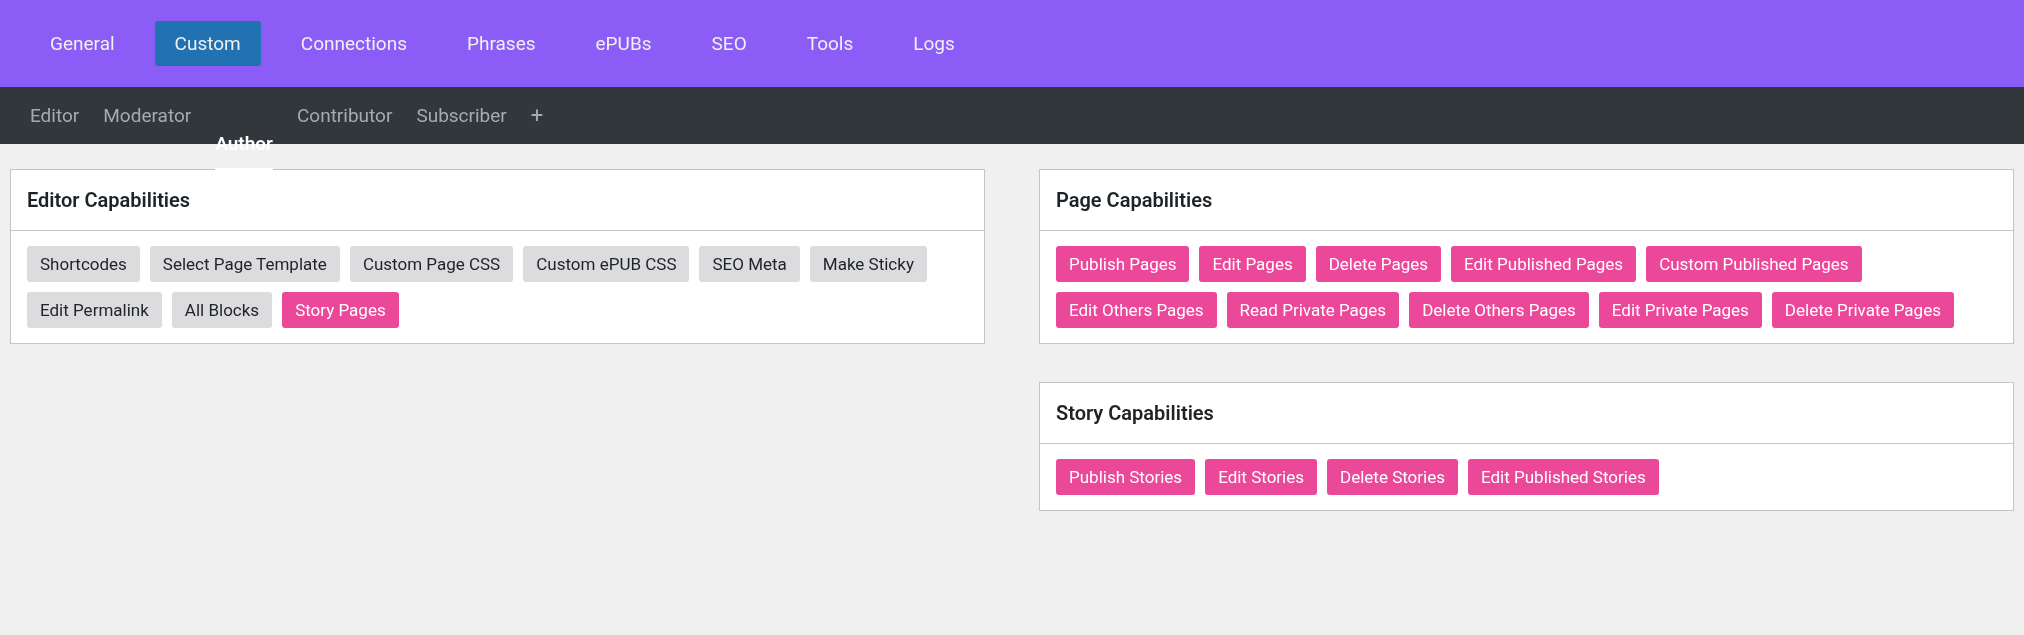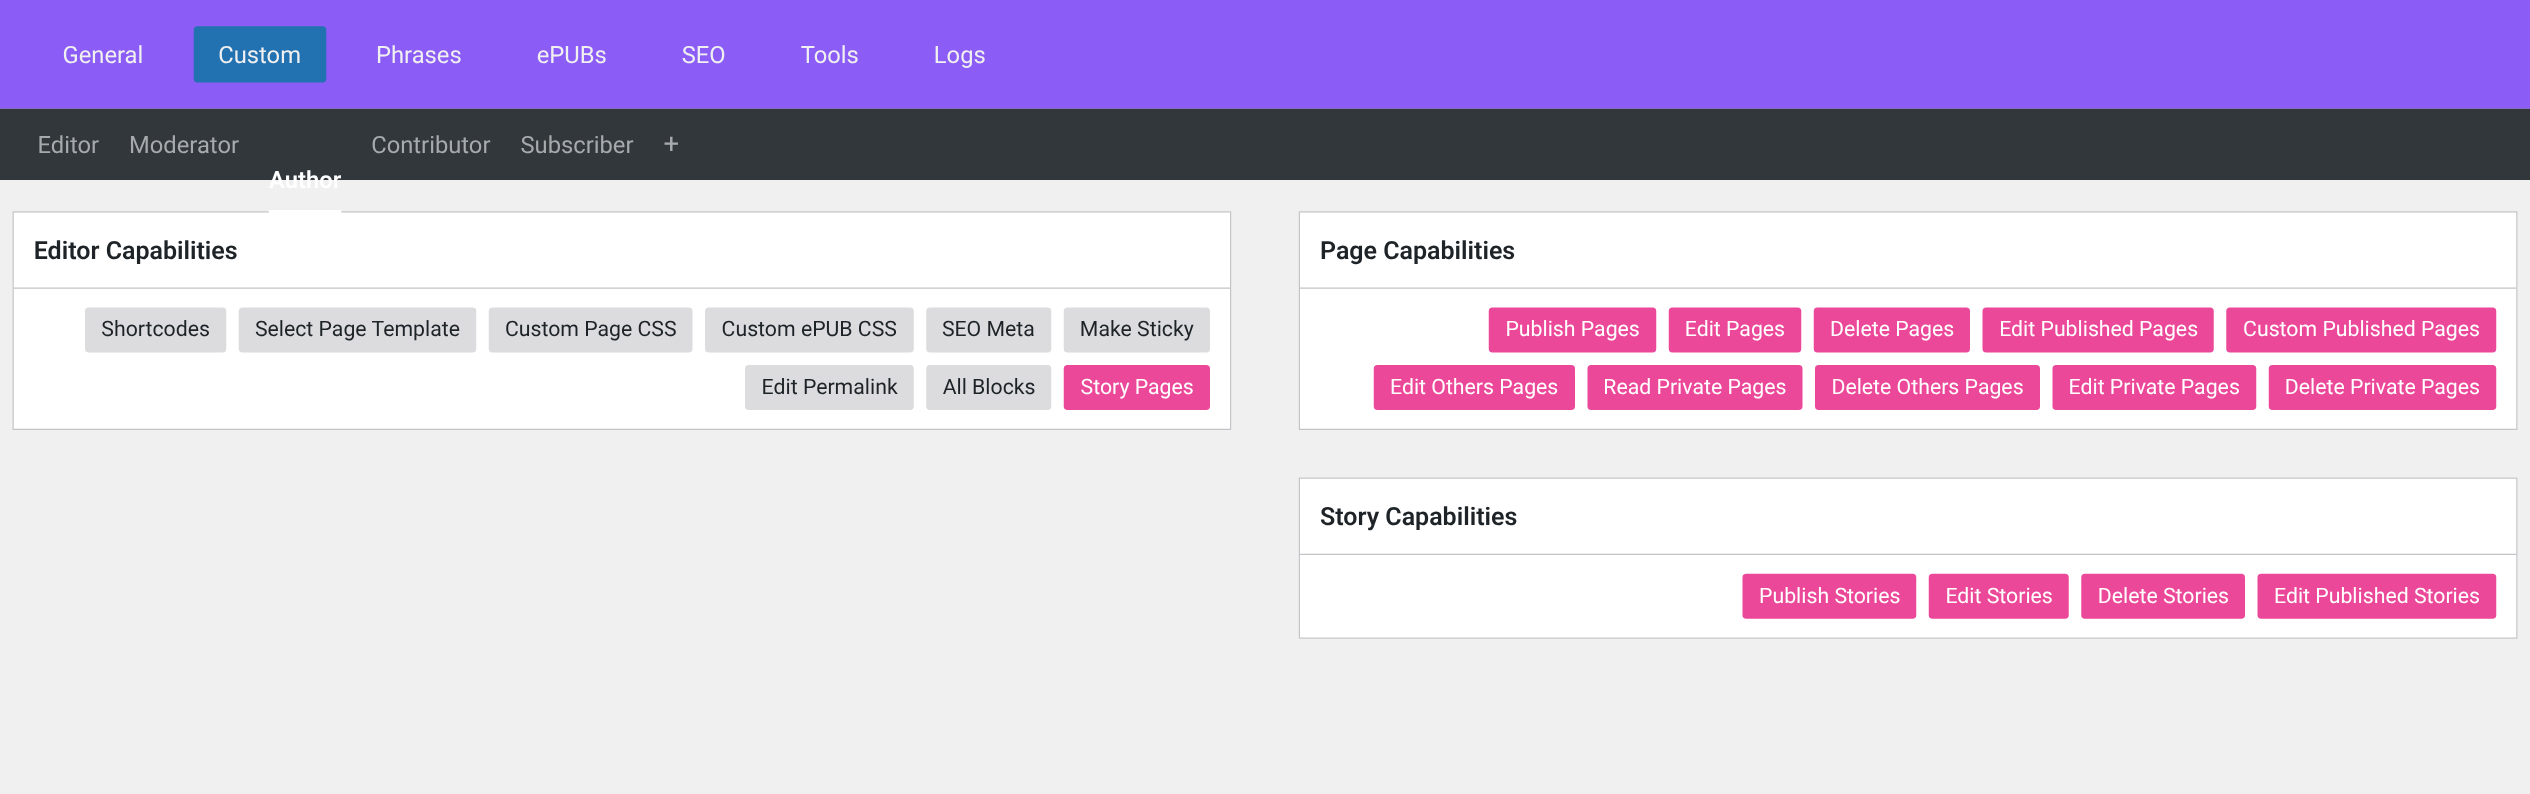--- a/index.html
+++ b/index.html
@@ -105,21 +105,20 @@
       font-size: 20px;
       font-weight: 600;
       color: #1d2327;
     }
     
     .panel-body {
       padding: 15px 16px;
       display: flex;
       flex-wrap: wrap;
       gap: 10px;
-      justify-content: flex-end;
     }
     
     .capability-pill {
       padding: 8px 13px;
       border-radius: 3px;
       font-size: 17px;
       cursor: pointer;
       white-space: nowrap;
     }
     
@@ -132,20 +131,21 @@
       background: #ec4899;
       color: #fff;
     }
   </style>
 </head>
 <body>
 
 <nav class="primary-nav" id="primary-nav">
     <div class="primary-nav-item">General</div>
     <div class="primary-nav-item active">Custom</div>
+    <div class="primary-nav-item">Connections</div>
     <div class="primary-nav-item">Phrases</div>
     <div class="primary-nav-item">ePUBs</div>
     <div class="primary-nav-item">SEO</div>
     <div class="primary-nav-item">Tools</div>
     <div class="primary-nav-item">Logs</div>
   </nav>
 
 <nav class="secondary-nav" id="secondary-nav">
     <div class="secondary-nav-item">Editor</div>
     <div class="secondary-nav-item">Moderator</div>

